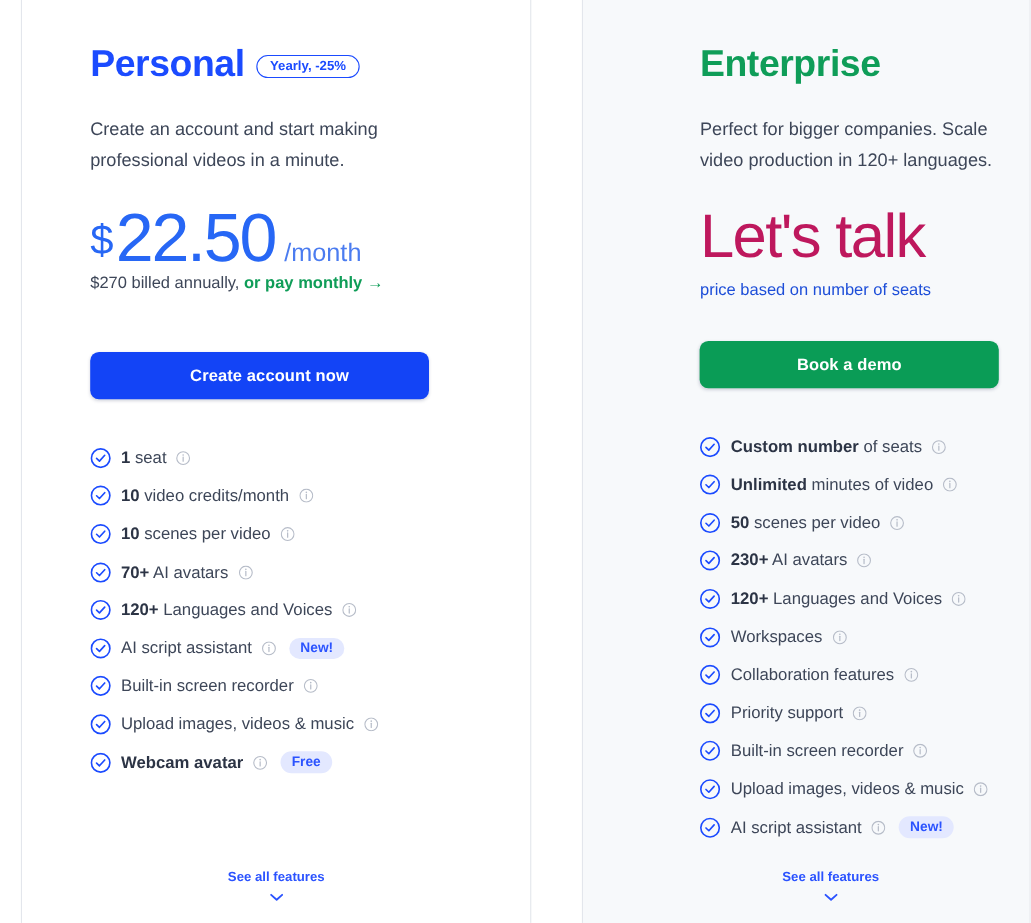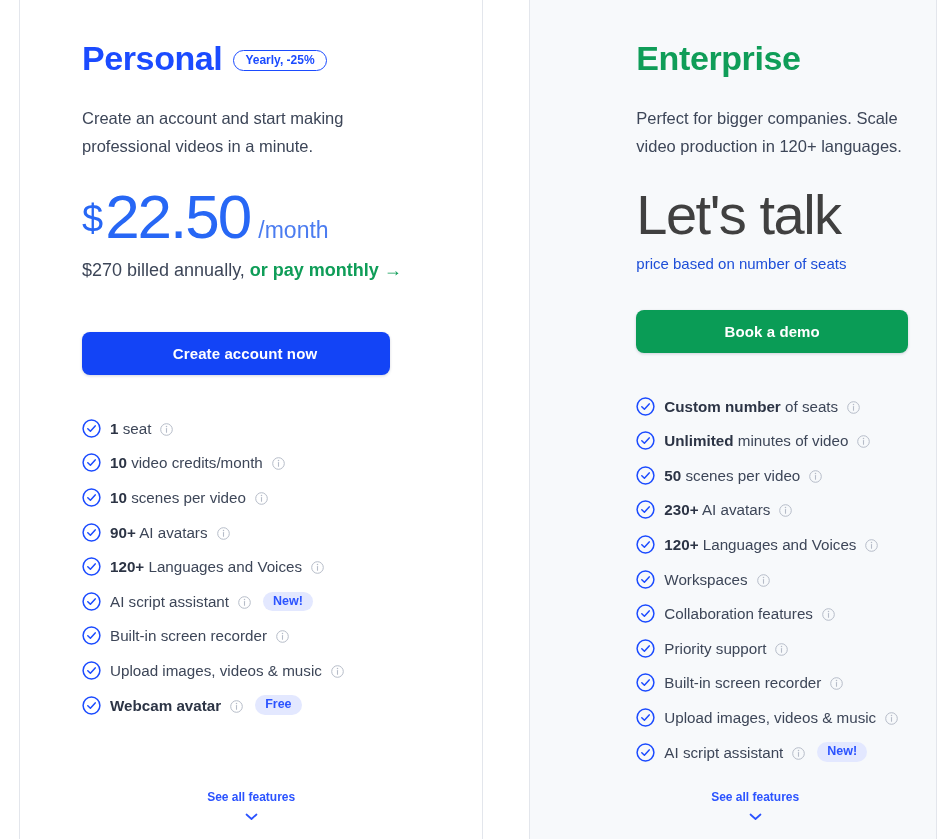--- a/index.html
+++ b/index.html
@@ -122,37 +122,36 @@
     margin-left: 2px;
   }
   .price-period {
     font-size: 23px;
     font-weight: 400;
     color: #4b7cf0;
     margin-left: 8px;
   }
 
   .billed-note {
-    margin-top: 12px;
-    font-size: 18px;
+    font-size: 15px;
     color: #3d4658;
     line-height: 20px;
   }
   .pay-monthly-link {
     color: #0f9d58;
     font-weight: 700;
     text-decoration: none;
     cursor: pointer;
   }
 
   
   .talk-headline {
     font-size: 56px;
     font-weight: 400;
-    color: #404040;
+    color: #be185d;
     letter-spacing: -1.5px;
     line-height: 1.05;
   }
   .talk-sub {
     margin-top: 10px;
     font-size: 15px;
     color: #1d4ed8;
   }
 
   
@@ -290,21 +289,21 @@
                 <circle cx="6.5" cy="6.5" r="5.8" stroke="#b6bcc8" stroke-width="1"></circle>
                 <path d="M6.5 5.5 L6.5 9.3" stroke="#b6bcc8" stroke-width="1.1" stroke-linecap="round"></path>
                 <circle cx="6.5" cy="3.6" r="0.75" fill="#b6bcc8"></circle>
               </svg></span>
           </li>
           <li class="feature-item">
             <span class="check-icon"><svg width="19" height="19" viewBox="0 0 19 19" fill="none">
                 <circle cx="9.5" cy="9.5" r="8.4" stroke="#1b4bff" stroke-width="1.5"></circle>
                 <path d="M5.8 9.7 L8.4 12.2 L13.2 6.9" stroke="#1b4bff" stroke-width="1.5" stroke-linecap="round" stroke-linejoin="round"></path>
               </svg></span>
-            <span class="feature-text"><span class="b">90+</span> AI avatars</span>
+            <span class="feature-text"><span class="b">70+</span> AI avatars</span>
             <span class="info-icon"><svg width="13" height="13" viewBox="0 0 13 13" fill="none">
                 <circle cx="6.5" cy="6.5" r="5.8" stroke="#b6bcc8" stroke-width="1"></circle>
                 <path d="M6.5 5.5 L6.5 9.3" stroke="#b6bcc8" stroke-width="1.1" stroke-linecap="round"></path>
                 <circle cx="6.5" cy="3.6" r="0.75" fill="#b6bcc8"></circle>
               </svg></span>
           </li>
           <li class="feature-item">
             <span class="check-icon"><svg width="19" height="19" viewBox="0 0 19 19" fill="none">
                 <circle cx="9.5" cy="9.5" r="8.4" stroke="#1b4bff" stroke-width="1.5"></circle>
                 <path d="M5.8 9.7 L8.4 12.2 L13.2 6.9" stroke="#1b4bff" stroke-width="1.5" stroke-linecap="round" stroke-linejoin="round"></path>

